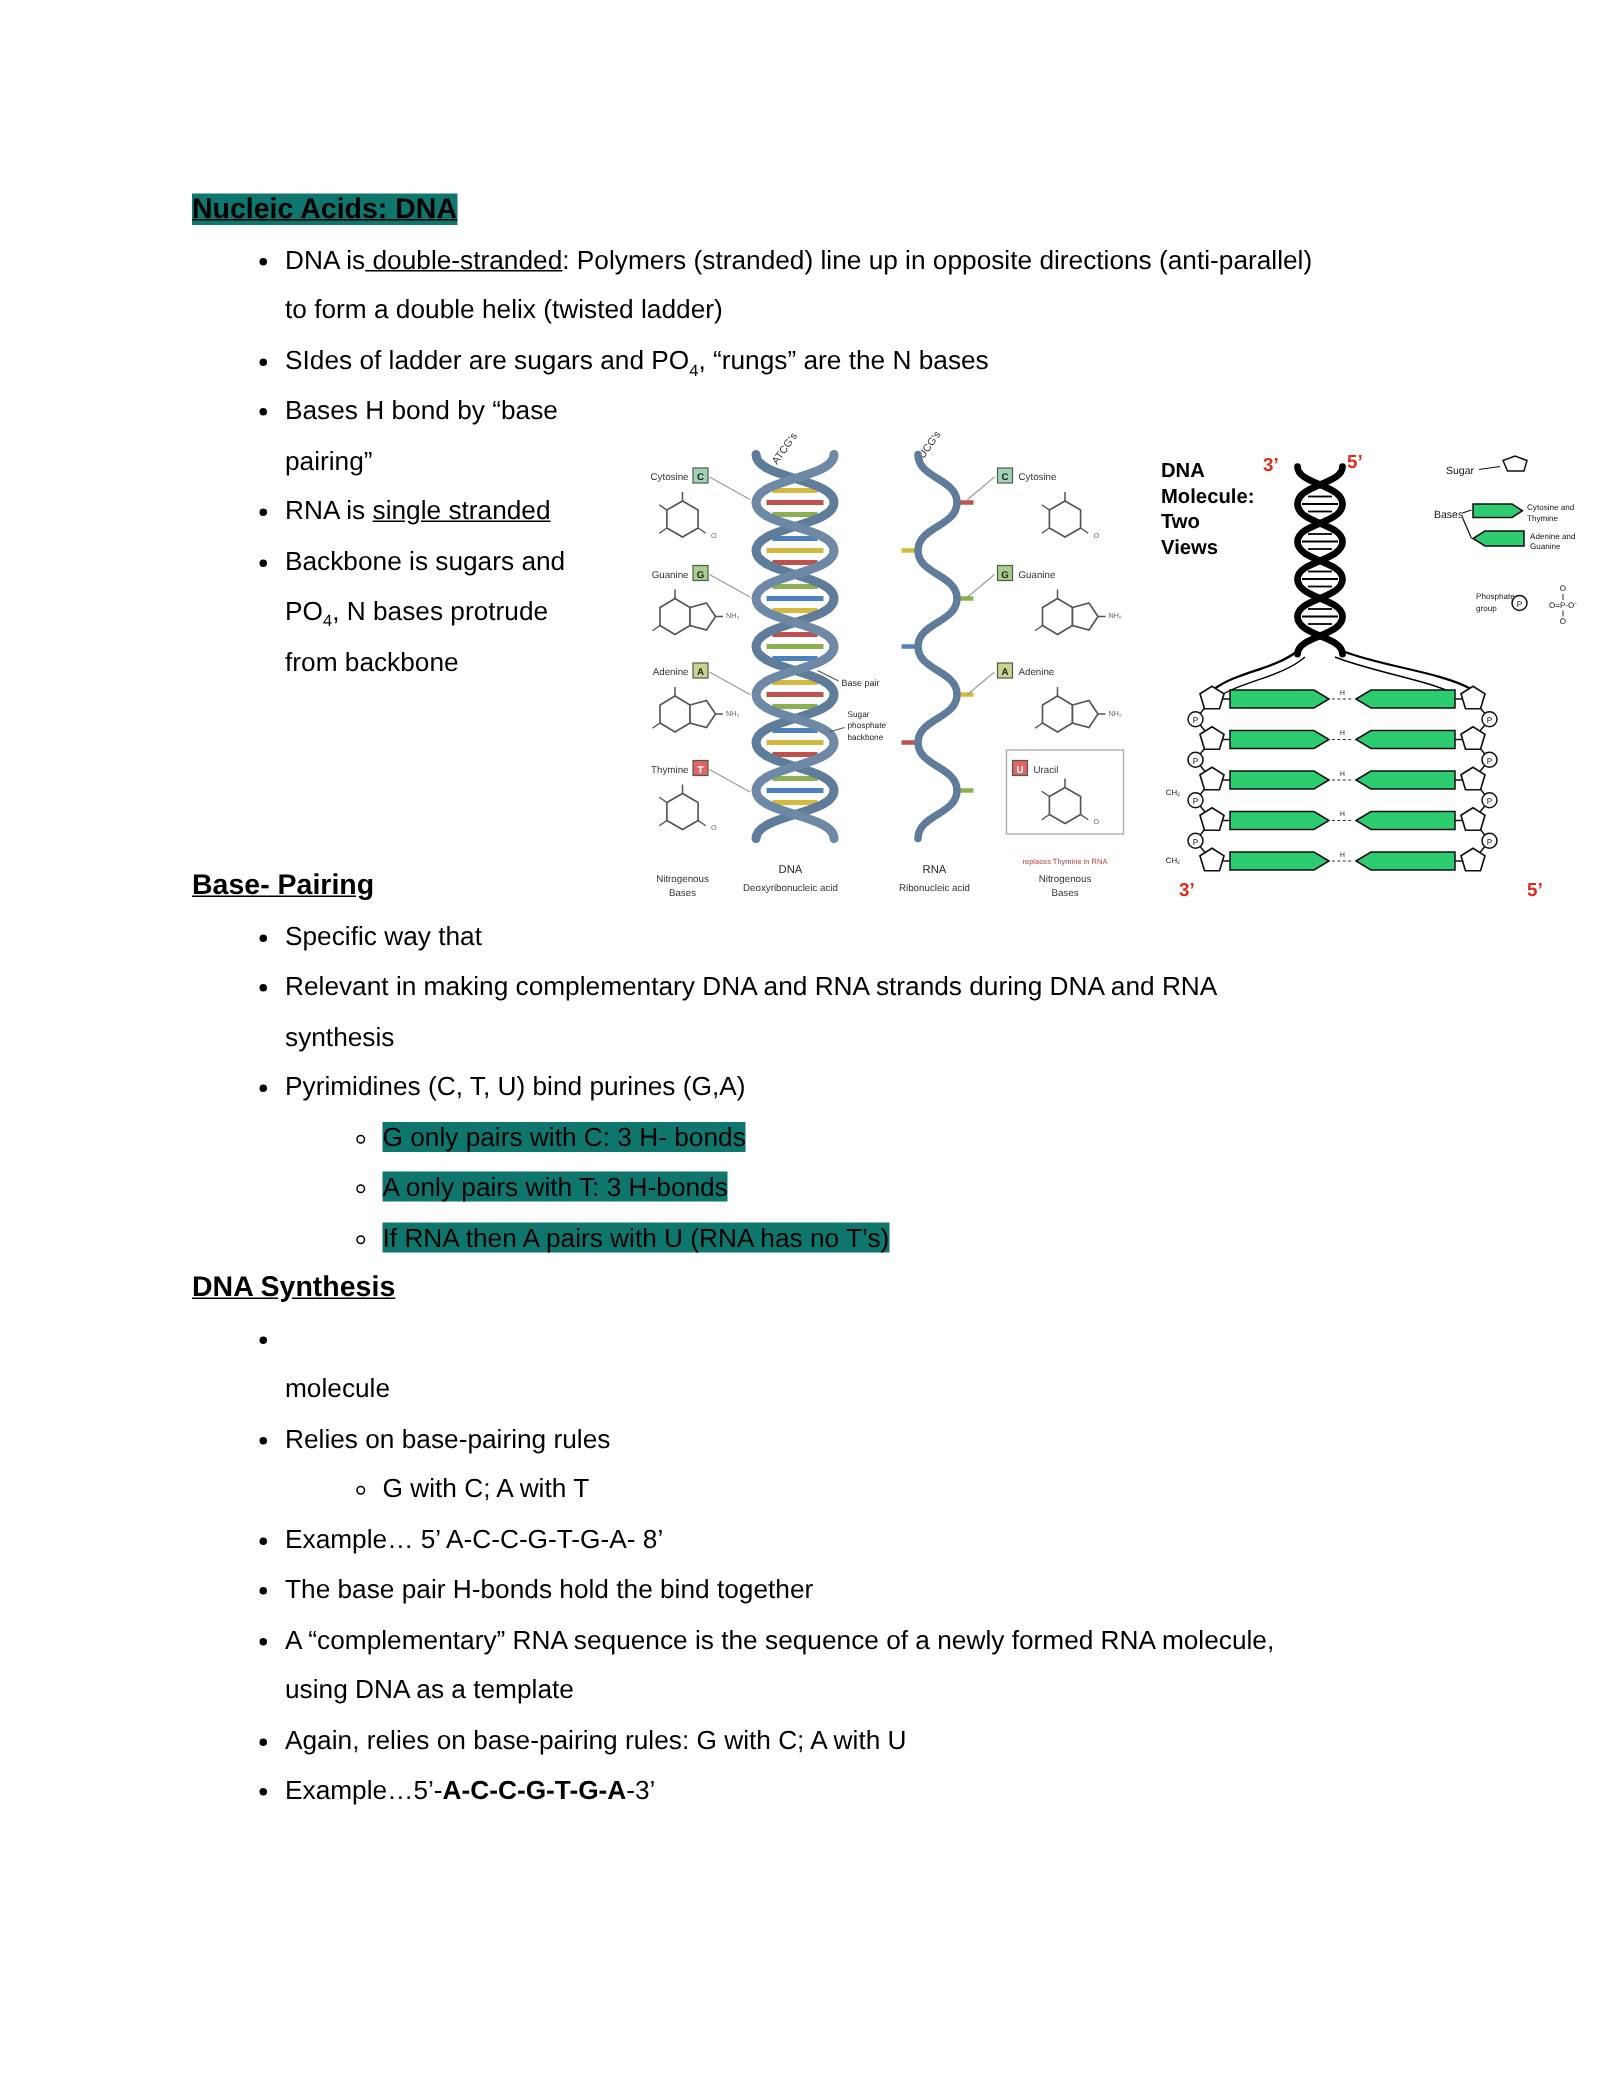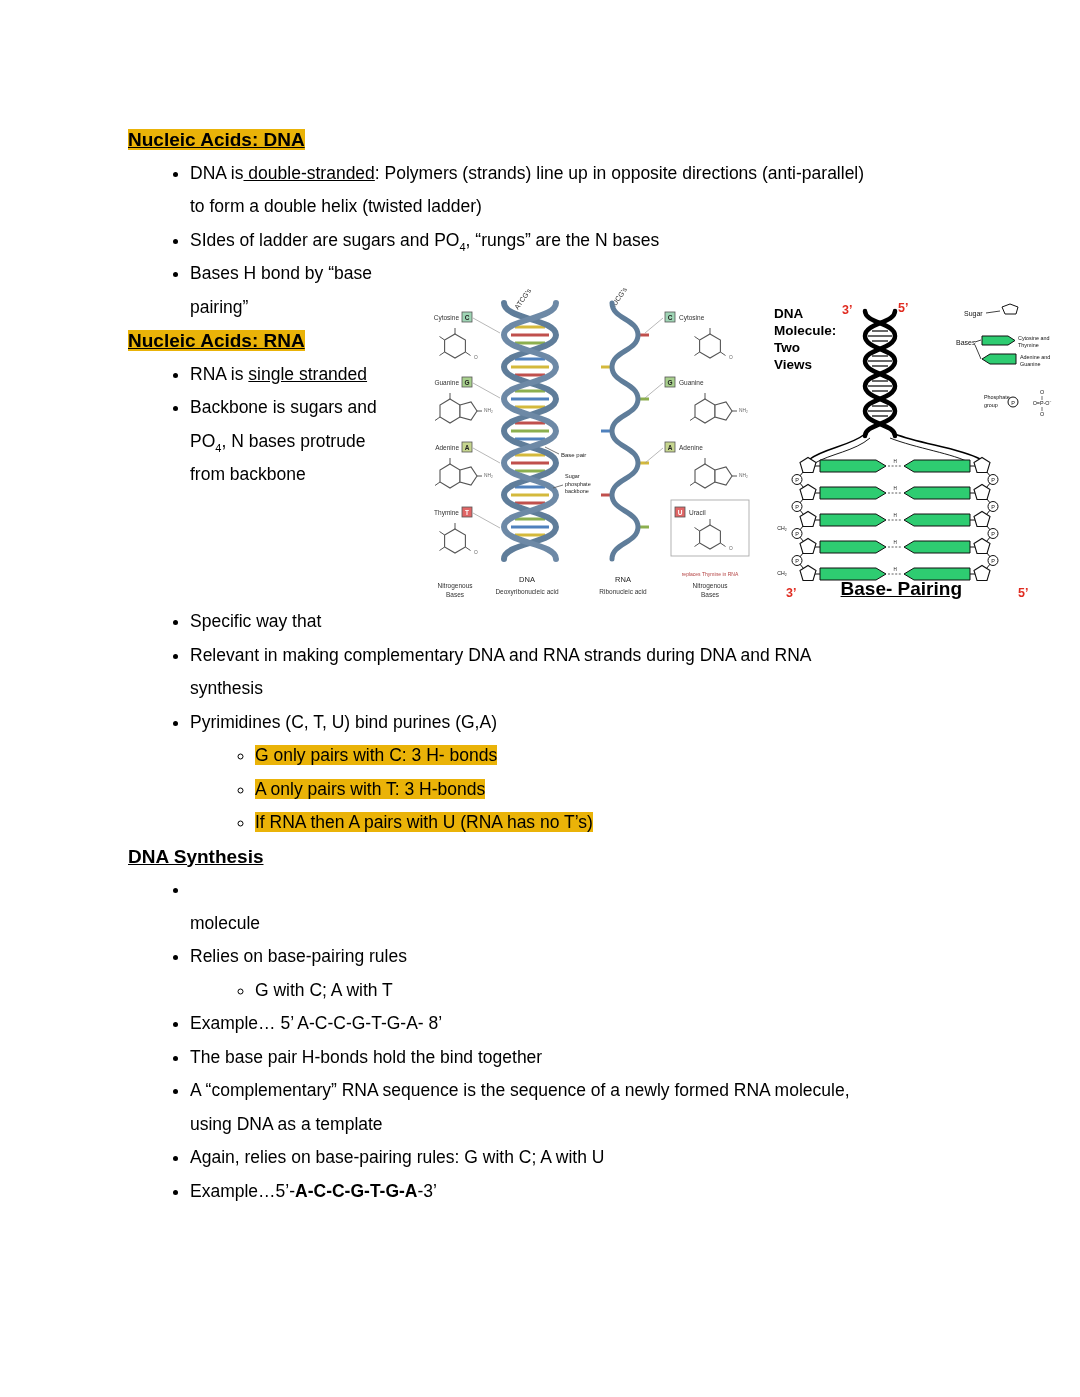--- a/index.html
+++ b/index.html
@@ -7,22 +7,22 @@
   body {
     width:1080px; height:1397px; position:relative;
     font-family:"Liberation Sans", sans-serif; color:#000;
   }
   .doc {
     position:absolute; inset:0;
     padding:123px 118px 0 128px;
     font-size:17.5px; line-height:33.5px;
   }
   h2 { font-size:19px; line-height:33.5px; font-weight:bold; }
-  h2.mt { margin-top:80px;text-align:right; }
-  .hl { background:#eab308; }
+  h2.mt { margin-top:116px; }
+  .hl { background:#0f766e; }
   .u  { text-decoration:underline; }
   ul.l1 { list-style:disc; margin:0; padding-left:62px; }
   ul.l2 { list-style:circle; margin:0; padding-left:65px; }
   sub { font-size:11px; line-height:0; }
   .figures { position:absolute; left:415px; top:288px; width:650px; height:335px; }
   .fig1 { position:absolute; left:0; top:0; }
   .fig2 { position:absolute; left:355px; top:8px; }
   svg text { font-family:"Liberation Sans", sans-serif; }
   .t65 { font-size:6.5px; fill:#333; }
   .tltr { font-size:6.5px; font-weight:bold; fill:#fff; }
@@ -44,33 +44,32 @@
 </style>
 </head>
 <body>
 
 <div class="doc">
 
   <h2><span class="hl u">Nucleic Acids: DNA</span></h2>
 
   <ul class="l1">
     <li>
-      <span>DNA is</span><span class="u"> double-stranded</span><span>: Polymers (strands) line up in opposite directions (anti-parallel)</span><br>
+      <span>DNA is</span><span class="u"> double-stranded</span><span>: Polymers (stranded) line up in opposite directions (anti-parallel)</span><br>
       <span>to form a double helix (twisted ladder)</span>
     </li>
     <li>
       <span>SIdes of ladder are sugars and PO</span><sub>4</sub><span>, “rungs” are the N bases</span>
     </li>
     <li>
       <span>Bases H bond by “base</span><br>
       <span>pairing”</span>
     </li>
   </ul>
 
-  <h2><span class="hl u">Nucleic Acids: RNA</span></h2>
 
   <ul class="l1">
     <li>
       <span>RNA is </span><span class="u">single stranded</span>
     </li>
     <li>
       <span>Backbone is sugars and</span><br>
       <span>PO</span><sub>4</sub><span>, N bases protrude</span><br>
       <span>from backbone</span>
     </li>

